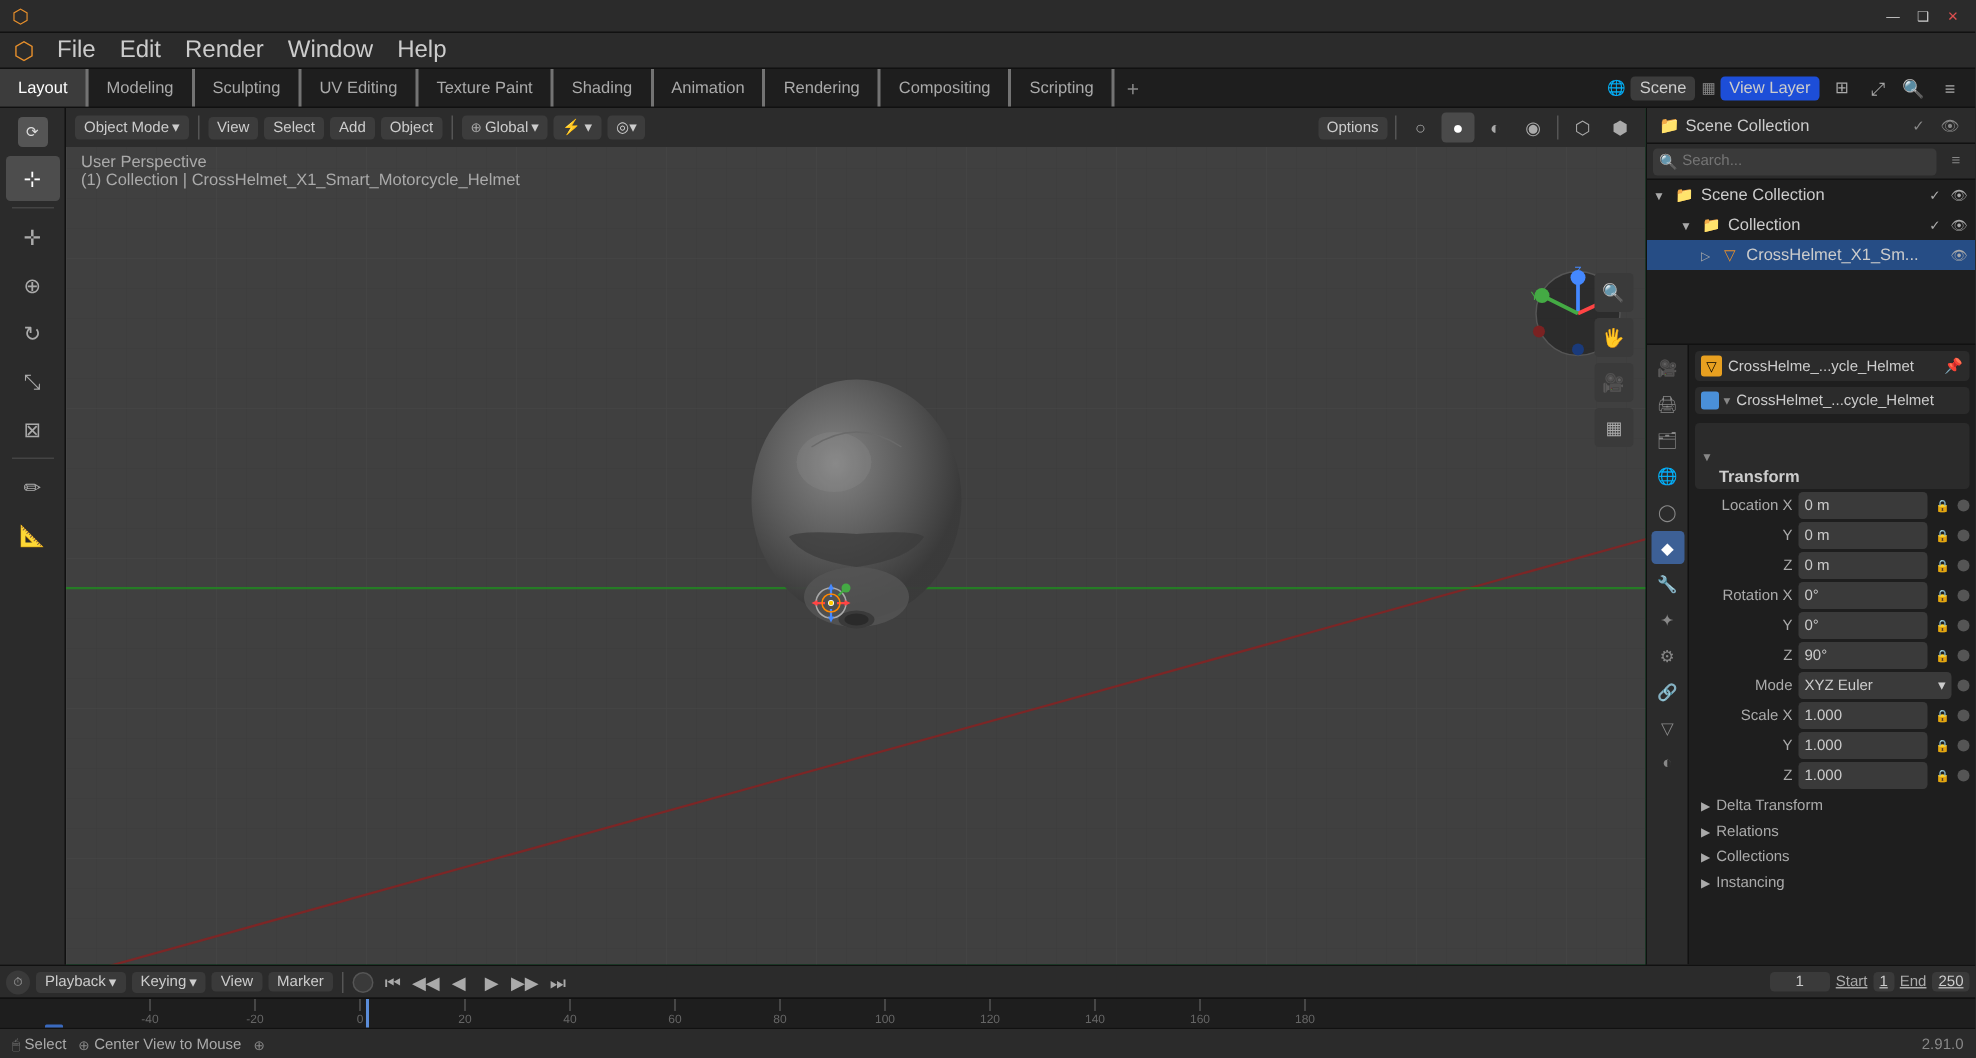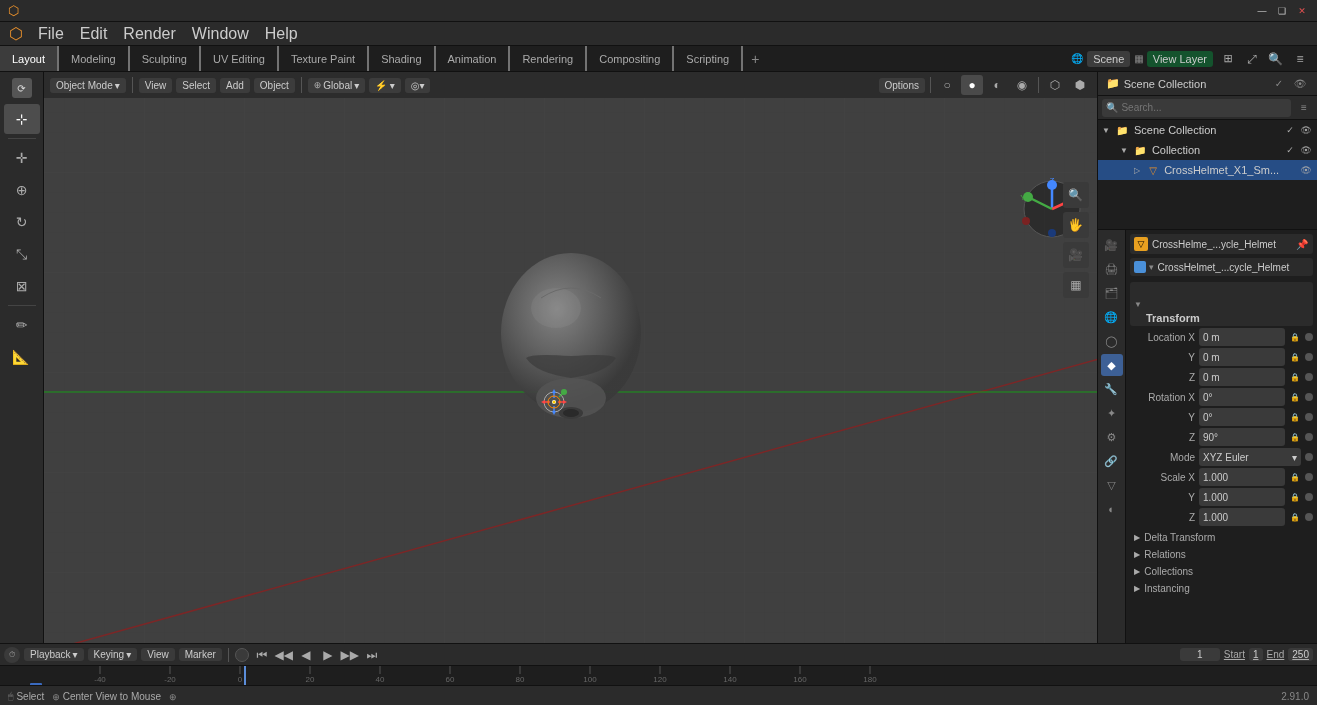--- a/index.html
+++ b/index.html
@@ -112,21 +112,21 @@
       font-size: 11px;
       color: #ccc;
       padding: 2px 6px;
       background: #3c3c3c;
       border-radius: 3px;
     }
     .ws-viewlayer-label {
       font-size: 11px;
       color: #ccc;
       padding: 2px 6px;
-      background: #14532d;
+      background: #1d4ed8;
       border-radius: 3px;
     }
 
     
     #main-layout {
       display: flex;
       height: calc(705px - 22px - 24px - 26px - 22px);
       
     }
 
@@ -749,20 +749,24 @@
         <div class="vp-icon-btn" data-name="viewport-shading-wire" style="color:#aaa;">○</div>
         <div class="vp-icon-btn" data-name="viewport-shading-solid" style="color:#fff; background:#4a4a4a;">●</div>
         <div class="vp-icon-btn" data-name="viewport-shading-material">◐</div>
         <div class="vp-icon-btn" data-name="viewport-shading-render">◉</div>
         <div class="vp-header-sep" data-name="header-sep-4"></div>
         <div class="vp-icon-btn" data-name="overlay-toggle">⬡</div>
         <div class="vp-icon-btn" data-name="xray-toggle">⬢</div>
       </div>
     </div>
 
+    <div id="viewport-info" data-name="viewport-info">
+      <div data-name="perspective-label">User Perspective</div>
+      <div data-name="collection-label">(1) Collection | CrossHelmet_X1_Smart_Motorcycle_Helmet</div>
+    </div>
 
     <div id="axis-overlay" data-name="axis-gizmo">
       <svg width="65" height="65" xmlns="http://www.w3.org/2000/svg" data-name="axis-gizmo-svg">
         <circle cx="32" cy="32" r="28" fill="rgba(0,0,0,0.3)" stroke="#555" stroke-width="1"></circle>
 
         <line x1="32" y1="32" x2="32" y2="8" stroke="#4488ff" stroke-width="2.5"></line>
         <circle cx="32" cy="8" r="5" fill="#4488ff"></circle>
         <text x="32" y="6" text-anchor="middle" font-size="8" fill="#4488ff" dominant-baseline="auto">Z</text>
 
         <line x1="32" y1="32" x2="58" y2="20" stroke="#ff4444" stroke-width="2.5"></line>

